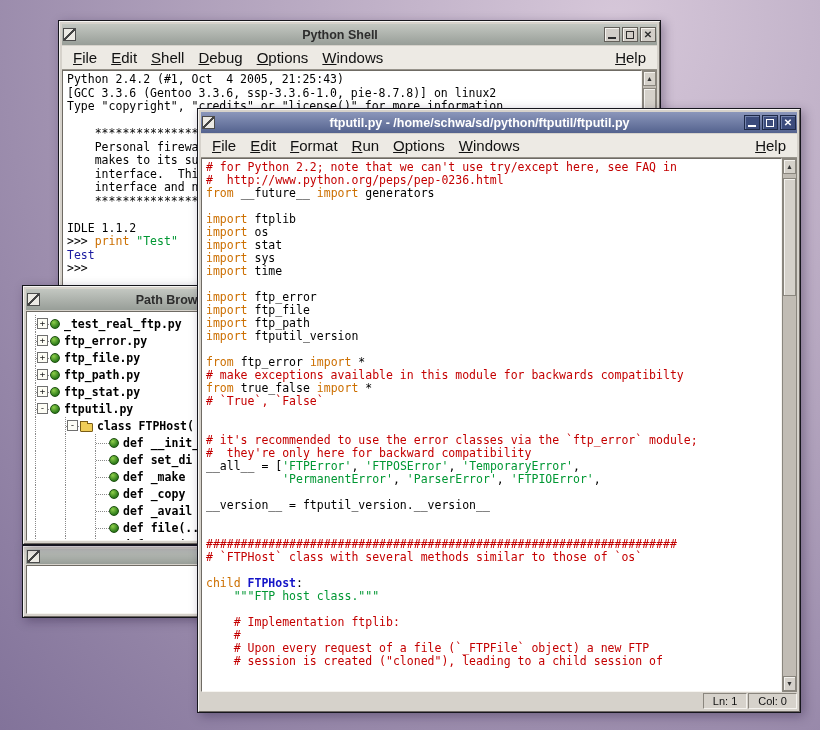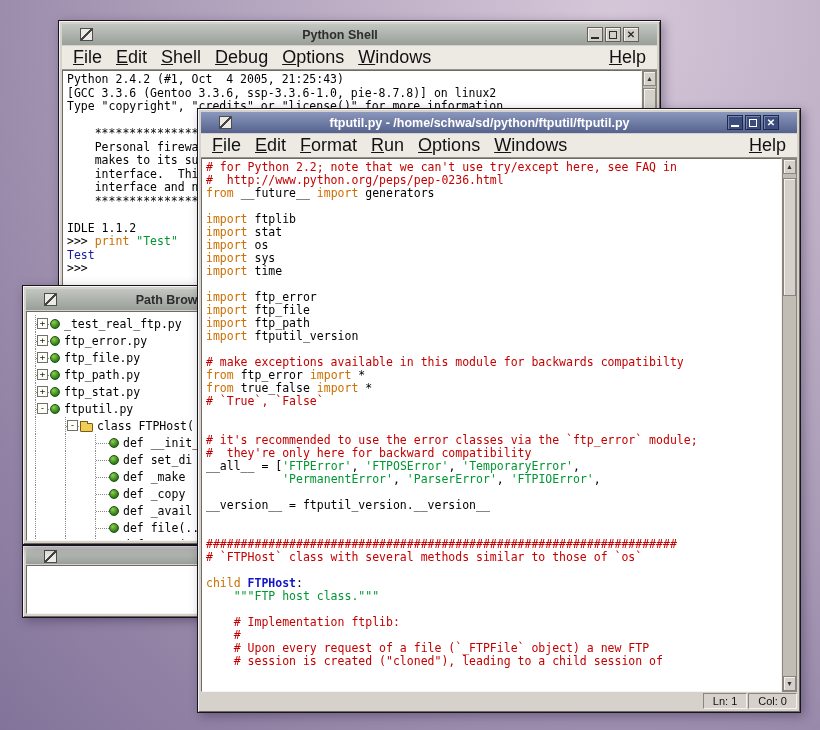--- a/index.html
+++ b/index.html
@@ -12,21 +12,21 @@
   html,body{width:820px;height:730px;overflow:hidden;}
   body{font-family:"Liberation Sans",sans-serif;}
   .desktop{position:relative;width:820px;height:730px;overflow:hidden;
     background:radial-gradient(ellipse at 75% 3%, #d6c7d9 0%, #b2a3bd 45%, #82739a 100%);}
 
   
   .window{position:absolute;display:flex;flex-direction:column;
     background:var(--frame);border:1px solid #16161d;padding:3px;
     box-shadow:inset 1px 1px 0 rgba(255,255,255,.75), inset -1px -1px 0 rgba(90,85,80,.85),
       3px 3px 10px rgba(30,15,50,.35);}
-  .titlebar{height:21px;flex:none;display:flex;align-items:center;gap:5px;padding:0 18px;margin-bottom:1px;}
+  .titlebar{height:21px;flex:none;display:flex;align-items:center;gap:5px;padding:0 1px;margin-bottom:1px;}
   .titlebar.active{background:linear-gradient(180deg,var(--tb-a-top),var(--tb-a-bot));justify-content:center;}
   .titlebar.inactive{background:linear-gradient(180deg,#c3c7c1,#989e98);}
   .titlebar.slim{height:15px;}
   .tb-title{flex:1;text-align:center;font-weight:bold;font-size:12.5px;white-space:nowrap;overflow:hidden;}
   .active .tb-title{color:#fff;}
   .inactive .tb-title{color:#2d2d2d;}
   .win-icon{flex:none;width:13px;height:13px;background:#eceae4;border:1px solid #4c4c4c;position:relative;}
   .win-icon::after{content:"";position:absolute;inset:0;
     background:linear-gradient(135deg,transparent 42%,#444 42%,#444 56%,transparent 56%);}
   .tb-btns{flex:none;display:flex;gap:2px;}
@@ -34,21 +34,21 @@
   .tb-btn.gray{background:#d2cec8;border:1px solid #63605a;box-shadow:inset 1px 1px 0 #f5f3ef;}
   .tb-btn.dark{background:#3c4c7c;border:1px solid #1e2947;box-shadow:inset 1px 1px 0 #7484ae;}
   .g-min{width:8px;height:2px;background:#2c2c2c;margin-top:7px;}
   .dark .g-min{background:#fff;}
   .g-max{width:8px;height:8px;border:1px solid #2c2c2c;}
   .dark .g-max{border-color:#fff;}
   .g-close{font-size:10px;line-height:10px;color:#2c2c2c;font-weight:bold;}
   .dark .g-close{color:#fff;}
 
   .menubar{height:24px;flex:none;background:#edeae4;border-bottom:1px solid #97938b;
-    display:flex;align-items:center;padding:0 4px;font-size:18px;color:#111;}
+    display:flex;align-items:center;padding:0 4px;font-size:15px;color:#111;}
   .menu-item{padding:2px 7px;white-space:nowrap;}
   .spacer{flex:1;}
 
   .win-body{flex:1;display:flex;min-height:0;}
   .textpane{flex:1;background:#fff;border:1px solid #6f6b64;border-right-color:#f6f4f0;
     border-bottom-color:#f6f4f0;overflow:hidden;padding:2px 0 0 4px;}
   .code-line{white-space:pre;height:13px;font:11.5px/13px "DejaVu Sans Mono",monospace;color:var(--plain);}
   .shell-pane .code-line{height:13.5px;line-height:13.5px;}
   .tok-t{color:var(--plain);} .tok-c{color:var(--comment);text-align:right;} .tok-k{color:var(--keyword);}
   .tok-s{color:var(--string);} .tok-d{color:var(--definition);font-weight:bold;} .tok-o{color:var(--output);}
@@ -78,21 +78,21 @@
   .tree-elbow::after{content:"";position:absolute;top:50%;left:0;width:13px;border-top:1px dotted #8a8a8a;}
   .tree-toggle{flex:none;width:11px;height:11px;margin:0 2px 0 -12px;background:#fdfdf5;border:1px solid #6f6f6f;
     font:9px/9px "DejaVu Sans Mono",monospace;text-align:center;color:#222;position:relative;z-index:1;}
   .tree-icon{flex:none;margin-right:4px;}
   .icon-module{width:10px;height:10px;border-radius:50%;
     background:radial-gradient(circle at 35% 30%, #8ecf4a, #2c7a1a 70%);border:1px solid #1d4f10;}
   .icon-folder{width:13px;height:9px;background:#f0cd58;border:1px solid #7a5c16;border-radius:1px;
     position:relative;margin-top:3px;}
   .icon-folder::before{content:"";position:absolute;top:-3px;left:-1px;width:6px;height:2px;
     background:#f0cd58;border:1px solid #7a5c16;border-bottom:none;}
-  .tree-label{padding-top:1px;}
+  .tree-label{padding-top:1px;font-weight:bold;}
 
   .blank-pane{flex:1;background:#fff;border:1px solid #6f6b64;border-right-color:#f6f4f0;
     border-bottom-color:#f6f4f0;}
 </style>
 </head>
 <body>
 
 <div class="desktop">
 
   <div class="window" style="left:58px;top:20px;width:603px;height:588px;z-index:10;">
@@ -284,32 +284,32 @@
         <span class="spacer"></span>
         <span class="menu-item"><u>H</u>elp</span>
       </div>
     <div class="win-body">
       <div class="textpane">
           <div class="code-line"><span class="tok-c"># for Python 2.2; note that we can't use try/except here, see FAQ in</span></div>
           <div class="code-line"><span class="tok-c">#  http://www.python.org/peps/pep-0236.html</span></div>
           <div class="code-line"><span class="tok-k">from</span><span class="tok-t"> __future__ </span><span class="tok-k">import</span><span class="tok-t"> generators</span></div>
           <div class="code-line"></div>
           <div class="code-line"><span class="tok-k">import</span><span class="tok-t"> ftplib</span></div>
+          <div class="code-line"><span class="tok-k">import</span><span class="tok-t"> os</span></div>
           <div class="code-line"><span class="tok-k">import</span><span class="tok-t"> stat</span></div>
-          <div class="code-line"><span class="tok-k">import</span><span class="tok-t"> os</span></div>
           <div class="code-line"><span class="tok-k">import</span><span class="tok-t"> sys</span></div>
           <div class="code-line"><span class="tok-k">import</span><span class="tok-t"> time</span></div>
           <div class="code-line"></div>
           <div class="code-line"><span class="tok-k">import</span><span class="tok-t"> ftp_error</span></div>
           <div class="code-line"><span class="tok-k">import</span><span class="tok-t"> ftp_file</span></div>
           <div class="code-line"><span class="tok-k">import</span><span class="tok-t"> ftp_path</span></div>
           <div class="code-line"><span class="tok-k">import</span><span class="tok-t"> ftputil_version</span></div>
           <div class="code-line"></div>
+          <div class="code-line"><span class="tok-k">from</span><span class="tok-t"> ftp_error </span><span class="tok-k">import</span><span class="tok-t"> *</span></div>
           <div class="code-line"><span class="tok-c"># make exceptions available in this module for backwards compatibilty</span></div>
-          <div class="code-line"><span class="tok-k">from</span><span class="tok-t"> ftp_error </span><span class="tok-k">import</span><span class="tok-t"> *</span></div>
           <div class="code-line"><span class="tok-k">from</span><span class="tok-t"> true_false </span><span class="tok-k">import</span><span class="tok-t"> *</span></div>
           <div class="code-line"><span class="tok-c"># `True`, `False`</span></div>
           <div class="code-line"></div>
           <div class="code-line"></div>
           <div class="code-line"><span class="tok-c"># it's recommended to use the error classes via the `ftp_error` module;</span></div>
           <div class="code-line"><span class="tok-c">#  they're only here for backward compatibility</span></div>
           <div class="code-line"><span class="tok-t">__all__ = [</span><span class="tok-s">'FTPError'</span><span class="tok-t">, </span><span class="tok-s">'FTPOSError'</span><span class="tok-t">, </span><span class="tok-s">'TemporaryError'</span><span class="tok-t">,</span></div>
           <div class="code-line"><span class="tok-t">           </span><span class="tok-s">'PermanentError'</span><span class="tok-t">, </span><span class="tok-s">'ParserError'</span><span class="tok-t">, </span><span class="tok-s">'FTPIOError'</span><span class="tok-t">,</span></div>
           <div class="code-line"></div>
           <div class="code-line"><span class="tok-t">__version__ = ftputil_version.__version__</span></div>

